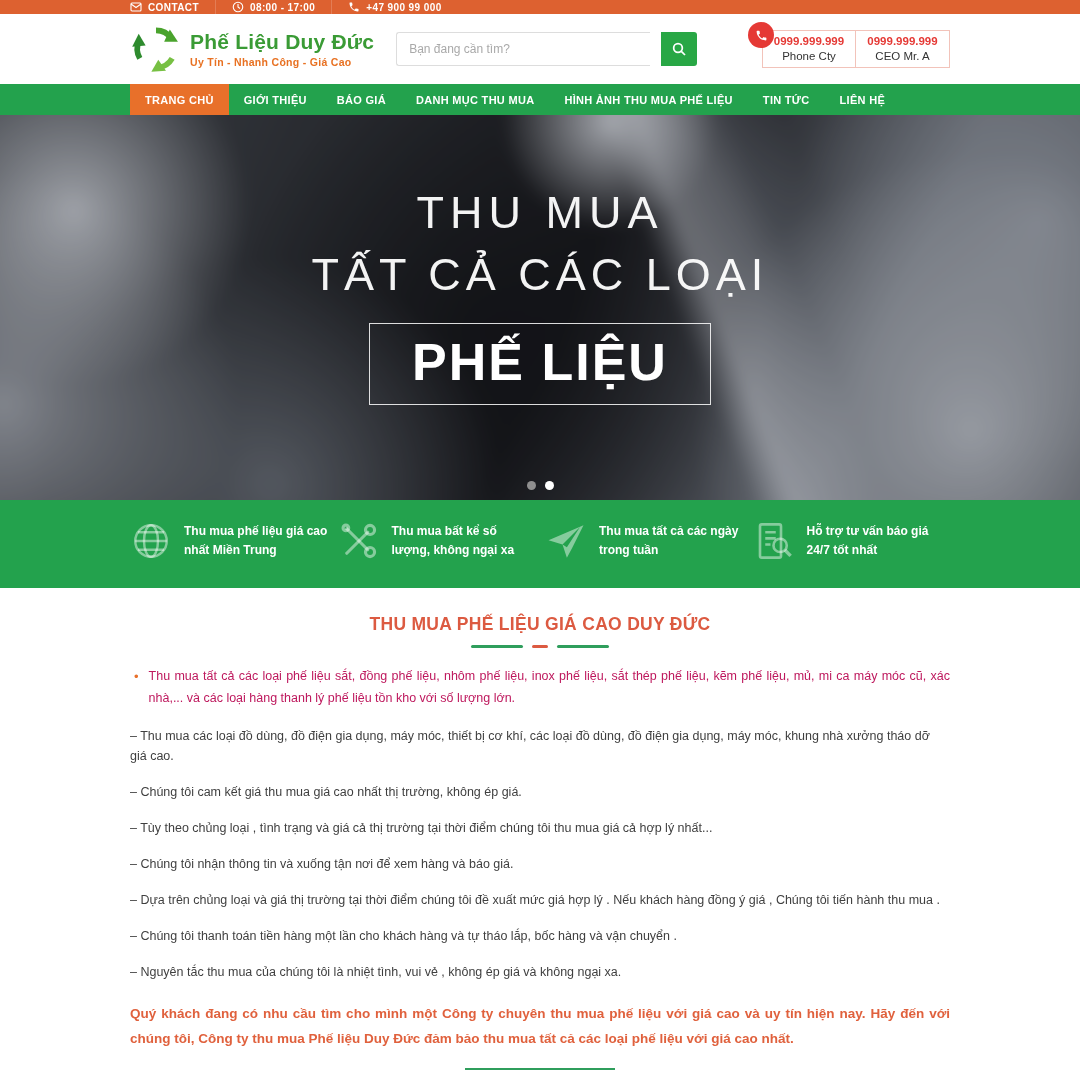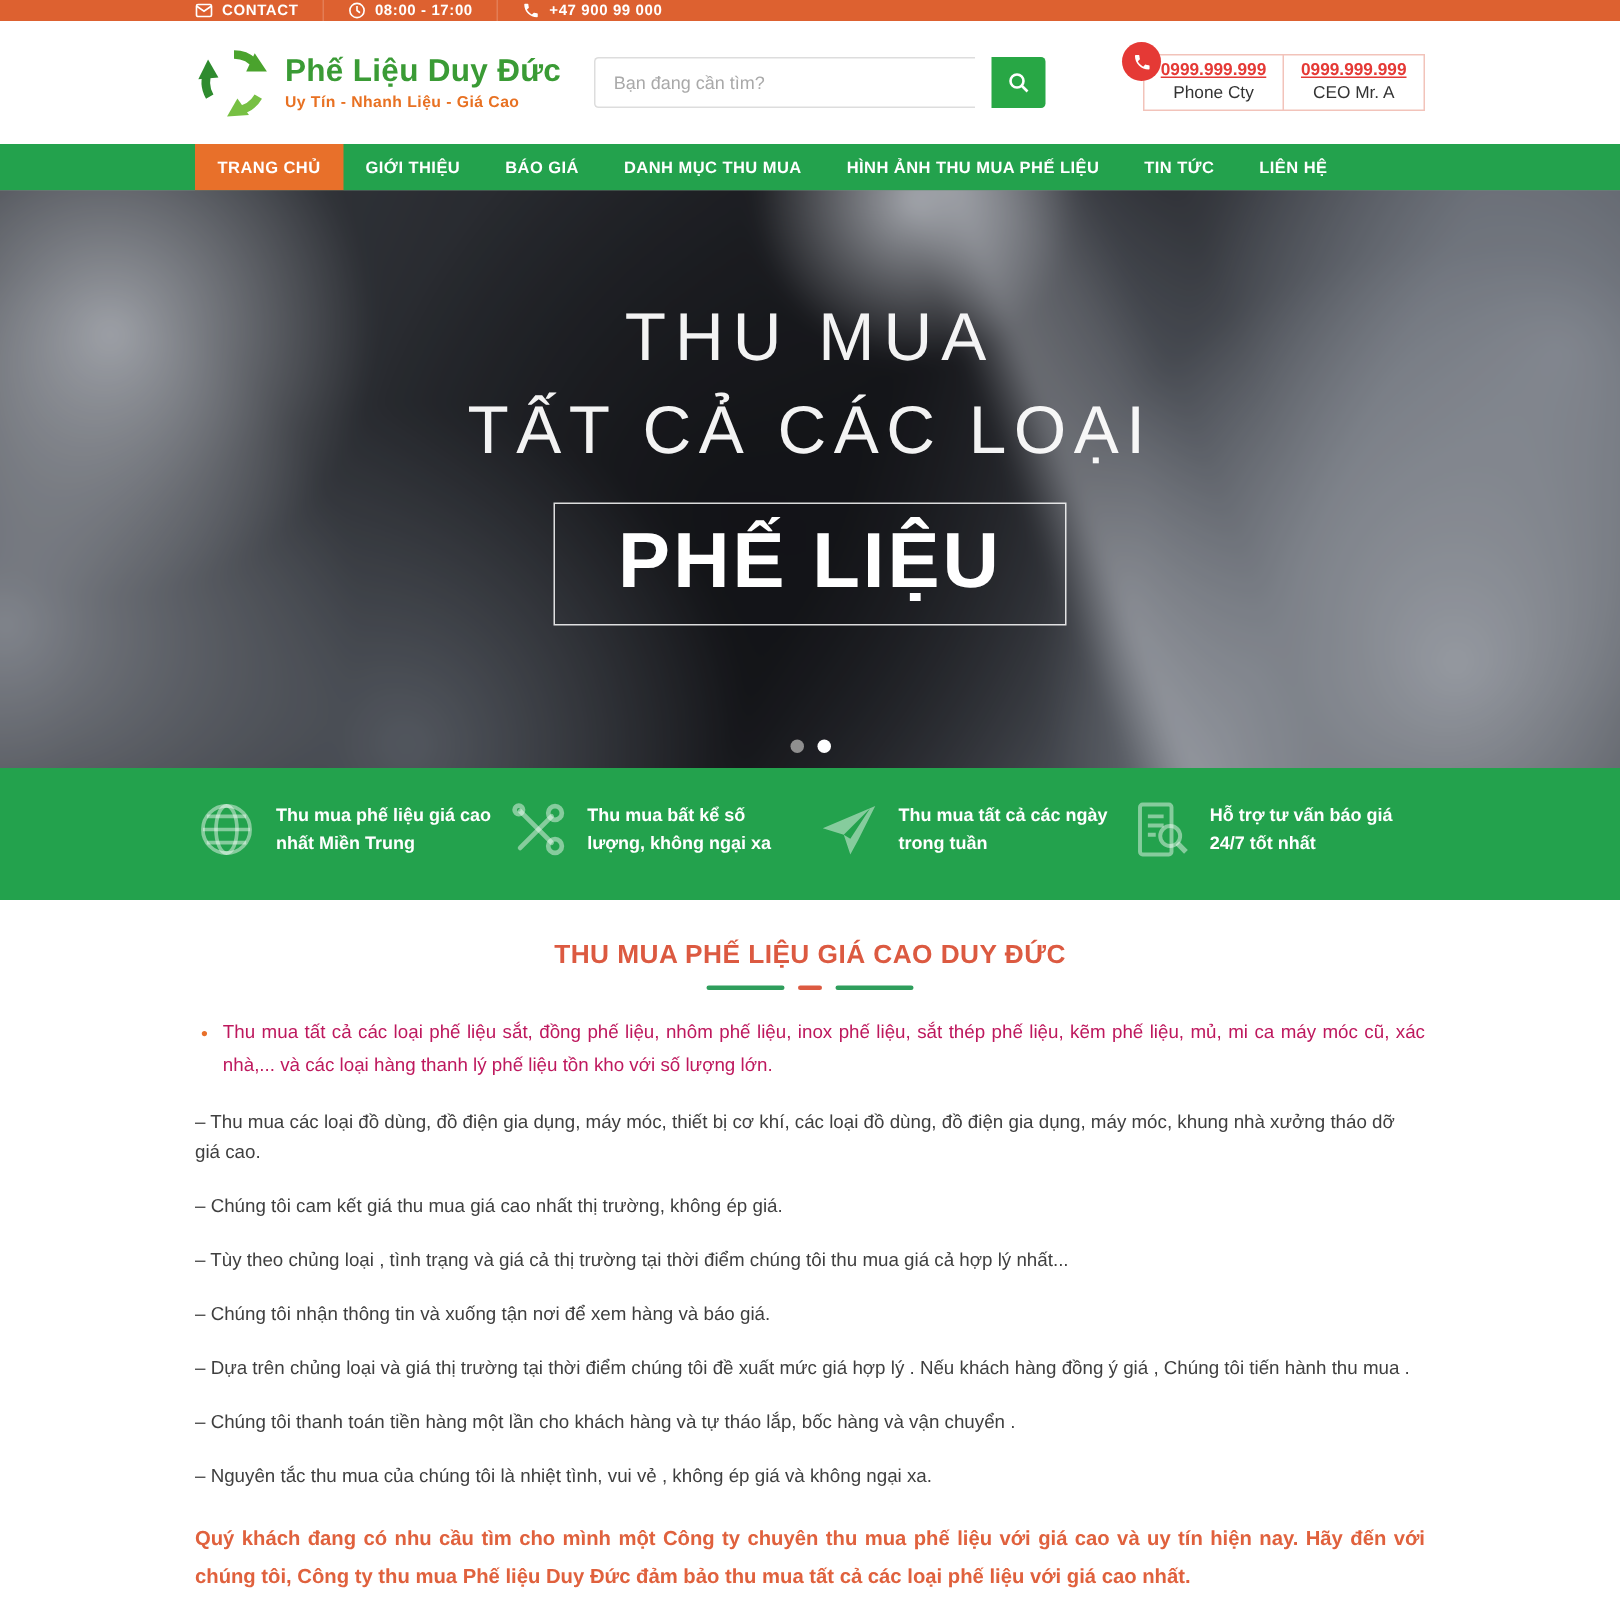--- a/index.html
+++ b/index.html
@@ -10,37 +10,37 @@
   
   .topbar { height:14px; background:#dd6130; color:#fff; }
   .topbar .container { display:flex; align-items:center; height:100%; }
   .topbar-item { display:flex; align-items:center; gap:6px; font-size:10px; font-weight:bold;
     letter-spacing:.4px; padding:0 16px; height:100%; }
   .topbar-item + .topbar-item { border-left:1px solid rgba(255,255,255,.18); }
   .topbar-item:first-child { padding-left:0; }
   .ticon { width:12px; height:12px; display:inline-block; }
 
   
-  .header { height:82px; background:#fff; }
+  .header { height:70px; background:#fff; }
   .header .container { display:flex; align-items:center; height:100%; }
   .logo { display:flex; align-items:center; gap:8px; cursor:pointer; }
   .logo-text .logo-title { font-size:21px; font-weight:bold; color:#3a9b35; letter-spacing:.2px; }
   .logo-text .logo-tagline { font-size:10.5px; font-weight:bold; color:#e87122; margin-top:2px; letter-spacing:.3px; }
   .search-wrap { display:flex; margin-left:22px;gap:11px; }
   .search-input { width:254px; height:34px; border:1px solid #ddd; border-right:none;
     border-radius:3px 0 0 3px; padding:0 12px; font-size:12px; color:#555; outline:none; }
   .search-input::placeholder { color:#a9a9a9; }
   .search-btn { width:36px; height:34px; background:#28a745; border:none; border-radius:0 3px 3px 0;
     cursor:pointer; display:flex; align-items:center; justify-content:center; }
   .phones { margin-left:auto; position:relative; display:flex; padding-left:14px; }
   .phone-badge { position:absolute; left:0; top:-8px; width:26px; height:26px; border-radius:50%;
     background:#e53935; display:flex; align-items:center; justify-content:center; z-index:2; }
   .phone-box { width:94px; border:1px solid #f2c3ba; text-align:center; padding:4px 0 5px; background:#fff; }
   .phone-box + .phone-box { border-left:none; }
-  .phone-number { font-size:11.5px; font-weight:bold; color:#e53935;text-decoration:underline; }
+  .phone-number { font-size:11.5px; font-weight:bold; color:#e53935; }
   .phone-label { font-size:11.5px; color:#333; margin-top:3px; }
 
   
   .nav { height:31px; background:#23a24d; }
   .nav .container { display:flex; height:100%; }
   .nav-item { color:#fff; font-size:11px; font-weight:bold; letter-spacing:.3px;
     display:flex; align-items:center; padding:0 15px; cursor:pointer; white-space:nowrap; }
   .nav-item.active { background:#e8702a; }
 
   
@@ -132,21 +132,21 @@
             <polygon points="49,8 59,23 42,23" fill="#77c043"></polygon>
           </g>
           <g transform="rotate(240 32 32)">
             <path d="M32 9 A23 23 0 0 1 51 19" stroke="#2e8b2e" stroke-width="7" fill="none"></path>
             <polygon points="49,8 59,23 42,23" fill="#2e8b2e"></polygon>
           </g>
         </g>
       </svg>
       <div class="logo-text">
         <div class="logo-title">Phế Liệu Duy Đức</div>
-        <div class="logo-tagline">Uy Tín - Nhanh Liệu - Giá Cao</div>
+        <div class="logo-tagline">Uy Tín - Nhanh Công - Giá Cao</div>
       </div>
     </div>
 
     <div class="search-wrap">
       <input class="search-input" type="text" placeholder="Bạn đang cần tìm?" style="">
       <button class="search-btn">
         <svg width="16" height="16" viewBox="0 0 24 24" fill="none" stroke="#fff" stroke-width="2.6">
             <circle cx="10.5" cy="10.5" r="6.5"></circle>
             <path d="M15.5 15.5L21 21"></path>
           </svg>

